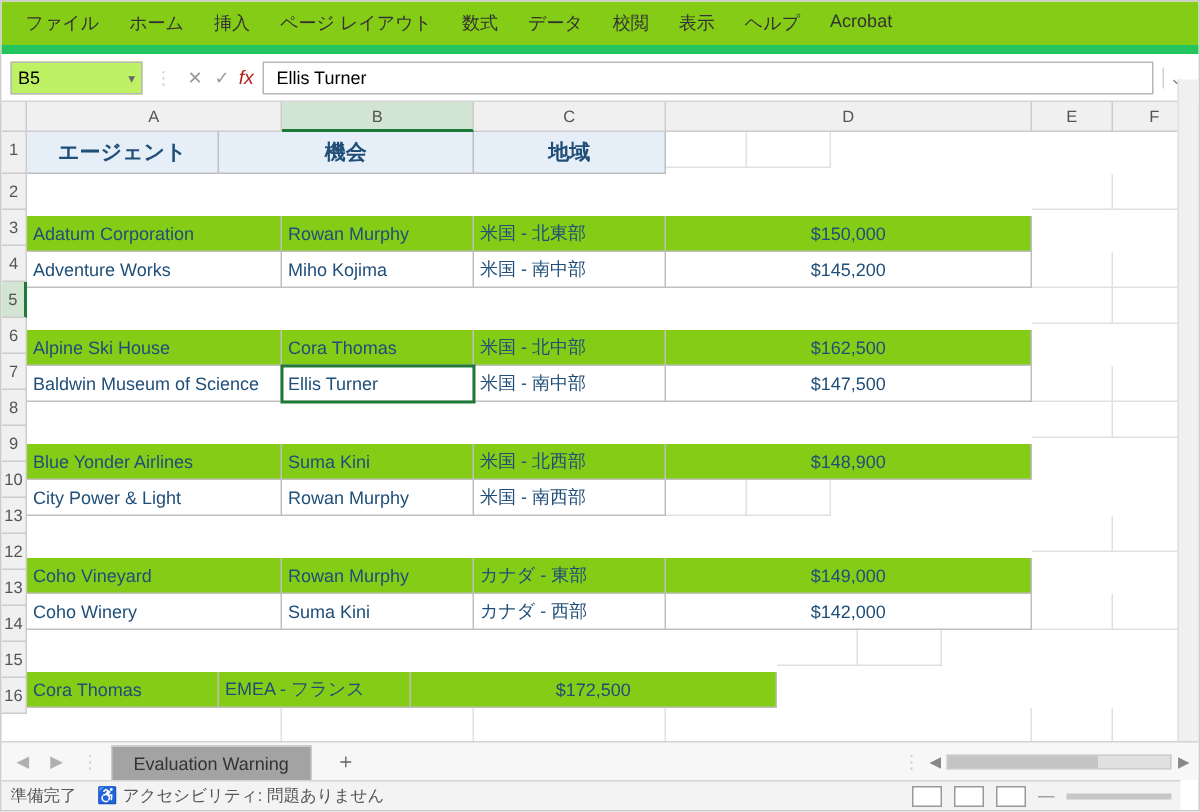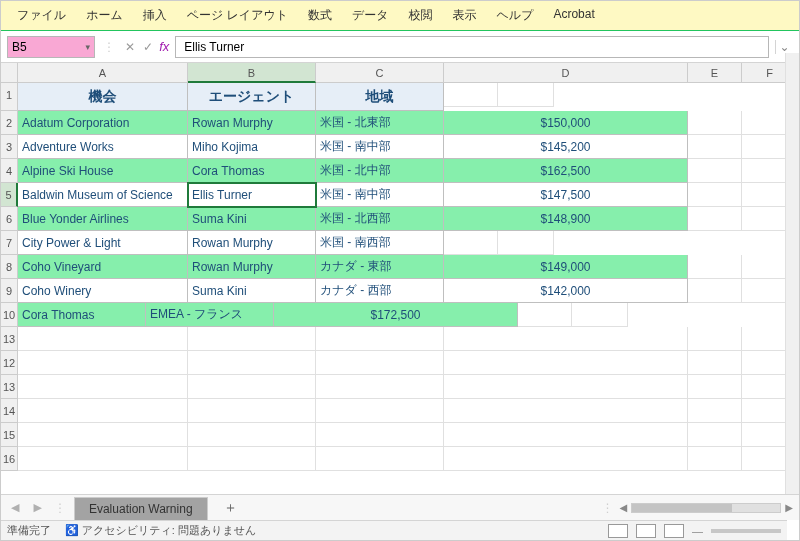--- a/index.html
+++ b/index.html
@@ -1,42 +1,42 @@
 <!DOCTYPE html>
 <html><head>
 <meta charset="utf-8">
 <style>
 * { box-sizing: border-box; margin: 0; padding: 0; }
 body { font-family: "Yu Gothic UI", "Meiryo", sans-serif; font-size: 12px; background: #fff; width: 800px; height: 541px; overflow: hidden; position: relative; border: 1px solid #ccc; }
-.menubar { display: flex; gap: 0; padding: 4px 6px; border-bottom: 1px solid #22c55e; background: #fef9c3; }
+.menubar { display: flex; gap: 0; padding: 4px 6px; border-bottom: 6px solid #22c55e; background: #84cc16; }
 .menubar span { padding: 2px 10px; cursor: default; color: #333; }
 .toolbar { display: flex; align-items: center; padding: 4px 6px; gap: 6px; border-bottom: 1px solid #d4d4d4; background: #fff; height: 32px; }
-.namebox { display: flex; align-items: center; border: 1px solid #b7b7b7; background: #f9a8d4; height: 22px; width: 88px; padding: 0 4px; justify-content: space-between; }
+.namebox { display: flex; align-items: center; border: 1px solid #b7b7b7; background: #bef264; height: 22px; width: 88px; padding: 0 4px; justify-content: space-between; }
 .namebox-text { font-size: 12px; }
 .chev { font-size: 9px; color: #666; }
 .sep { color: #cfcfcf; margin: 0 2px; }
 .fx-group { display: flex; align-items: center; gap: 4px; }
 .fx-btn { color: #9a9a9a; font-size: 12px; padding: 0 2px; }
-.fx-label { font-style: italic; color: #a21caf; font-size: 13px; }
+.fx-label { font-style: italic; color: #b91c1c; font-size: 13px; }
 .formula-bar { border: 1px solid #b7b7b7; height: 22px; flex: 1; display: flex; align-items: center; padding: 0 8px; background: #fff; }
 .grid-area { position: relative; height: 426px; overflow: hidden; display:flex; }
 .rowhdr-col { display:flex; flex-direction:column; }
 .colhdr-row { display:flex; }
 .corner { width: 17px; height: 20px; background:#f0f0f0; border-right:1px solid #ccc; border-bottom:1px solid #ccc; }
 .col-hdr { height:20px; background:#f0f0f0; border-right:1px solid #ccc; border-bottom:1px solid #ccc; text-align:center; line-height:20px; color:#555; font-size:11px; }
 .col-hdr.sel { background:#d2e5d2; border-bottom:2px solid #1f7a3a; }
 .row-hdr { width:17px; height:24px; background:#f0f0f0; border-right:1px solid #ccc; border-bottom:1px solid #ccc; text-align:center; line-height:24px; color:#555; font-size:11px; }
 .row-hdr.tall { height:28px; }
 .row-hdr.sel { background:#d2e5d2; border-right:2px solid #1f7a3a; }
 .cells { position:relative; }
 .row { display:flex; }
 .cell { height:24px; border-right:1px solid #e0e0e0; border-bottom:1px solid #e0e0e0; padding:0 4px; display:flex; align-items:center; font-size:12px; color:#1f4e79; overflow:hidden; white-space:nowrap; }
 .cell.header { height:28px; background:#e6eef7; color:#1f4e79; font-weight:bold; font-size:14px; justify-content:center; border-right:1px solid #bfbfbf; border-bottom:1px solid #bfbfbf; }
 .cell.empty { color:#333; }
-.row.band .cell.data { background:#86efac; }
+.row.band .cell.data { background:#84cc16;margin-top:28px; }
 .cell.data { border-right:1px solid #bfbfbf; border-bottom:1px solid #bfbfbf; }
 .cell.amount { justify-content:center; }
 .cell.active { outline:2px solid #1f7a3a; outline-offset:-1px; z-index:2; position:relative; }
 .wA{width:170px}.wB{width:128px}.wC{width:128px}.wD{width:244px}.wE{width:54px}.wF{width:56px}
 .tabbar { position:absolute; bottom:20px; left:0; right:0; height:26px; border-top:1px solid #d4d4d4; display:flex; align-items:center; background:#f7f7f7; padding:0 6px; gap:6px; }
 .nav-arrow { color:#b0b0b0; font-size:11px; padding:0 4px; }
 .tab { padding:4px 14px; background:#a3a3a3; border:1px solid #ccc; border-bottom:none; font-size:12px; color:#333; position:relative; top:1px; }
 .tab.active { border-bottom:2px solid #1f7a3a; font-weight:bold; background:#fff; }
 .tab-add { color:#666; font-size:14px; padding:0 10px; }
 .tab-scroll { margin-left:auto; display:flex; align-items:center; gap:4px; }
@@ -106,22 +106,22 @@
     <div class="colhdr-row" id="colhdrs">
         <div class="col-hdr wA">A</div>
         <div class="col-hdr wB sel">B</div>
         <div class="col-hdr wC">C</div>
         <div class="col-hdr wD">D</div>
         <div class="col-hdr wE">E</div>
         <div class="col-hdr wF">F</div>
       </div>
     <div class="cells" id="cells">
         <div class="row">
+          <div class="cell wB header">エージェント</div>
           <div class="cell wA header">機会</div>
-          <div class="cell wB header">エージェント</div>
           <div class="cell wC header">地域</div>
           <div class="cell wE empty"></div>
           <div class="cell wF empty"></div>
         </div>
         <div class="row band">
           <div class="cell wA data">Adatum Corporation</div>
           <div class="cell wB data">Rowan Murphy</div>
           <div class="cell wC data">米国 - 北東部</div>
           <div class="cell wD data amount">$150,000</div>
           <div class="cell wE empty"></div>

